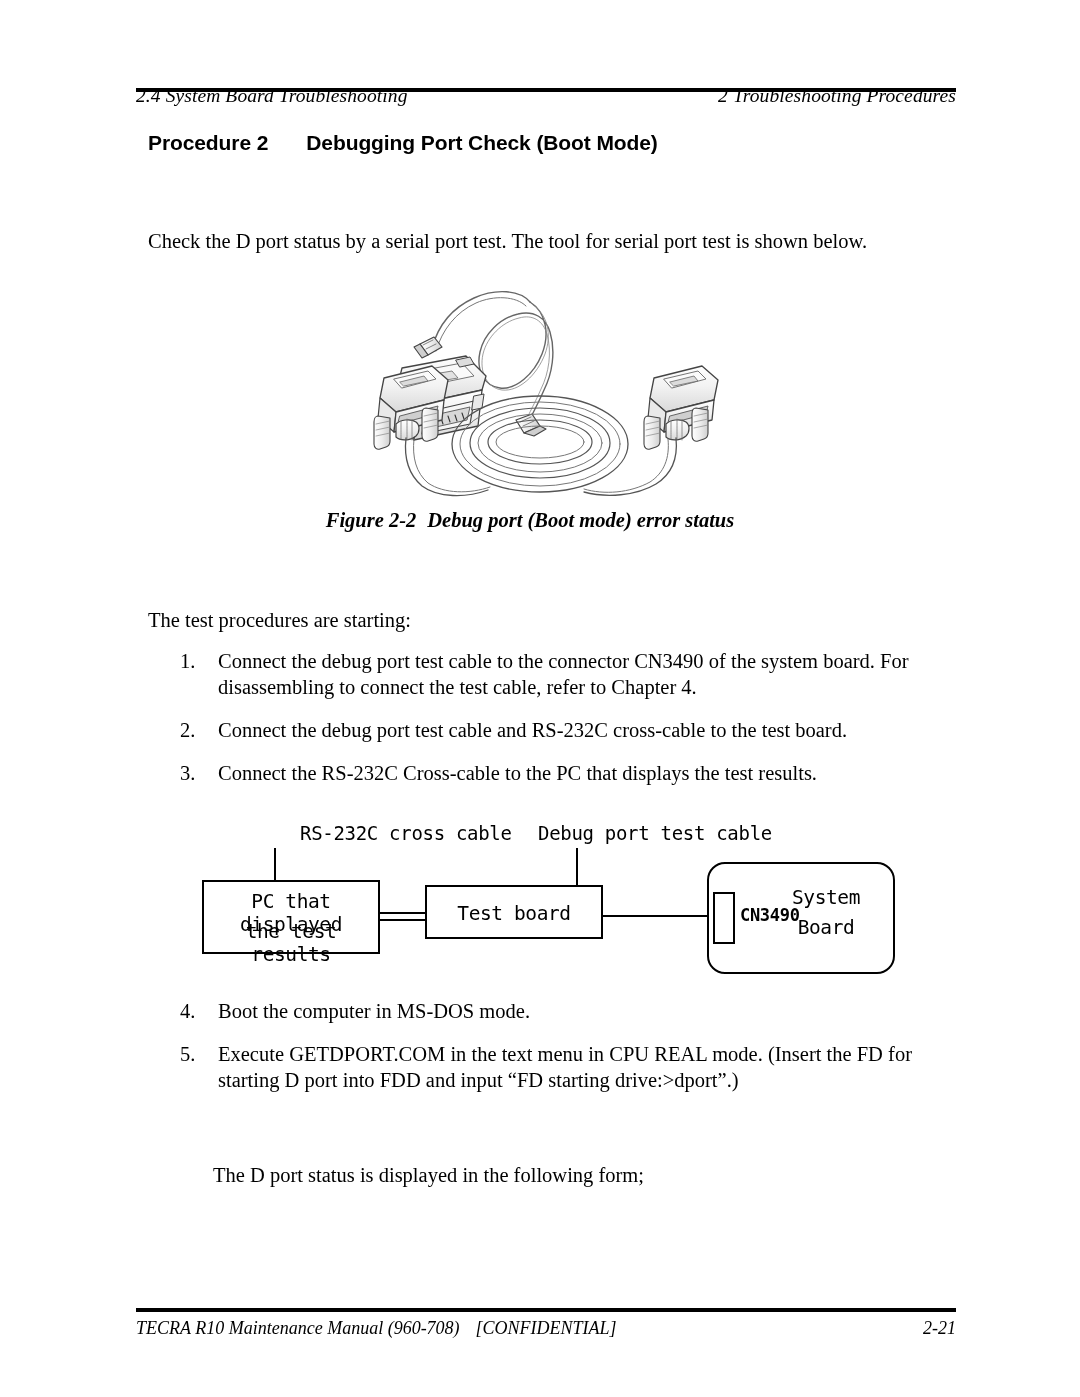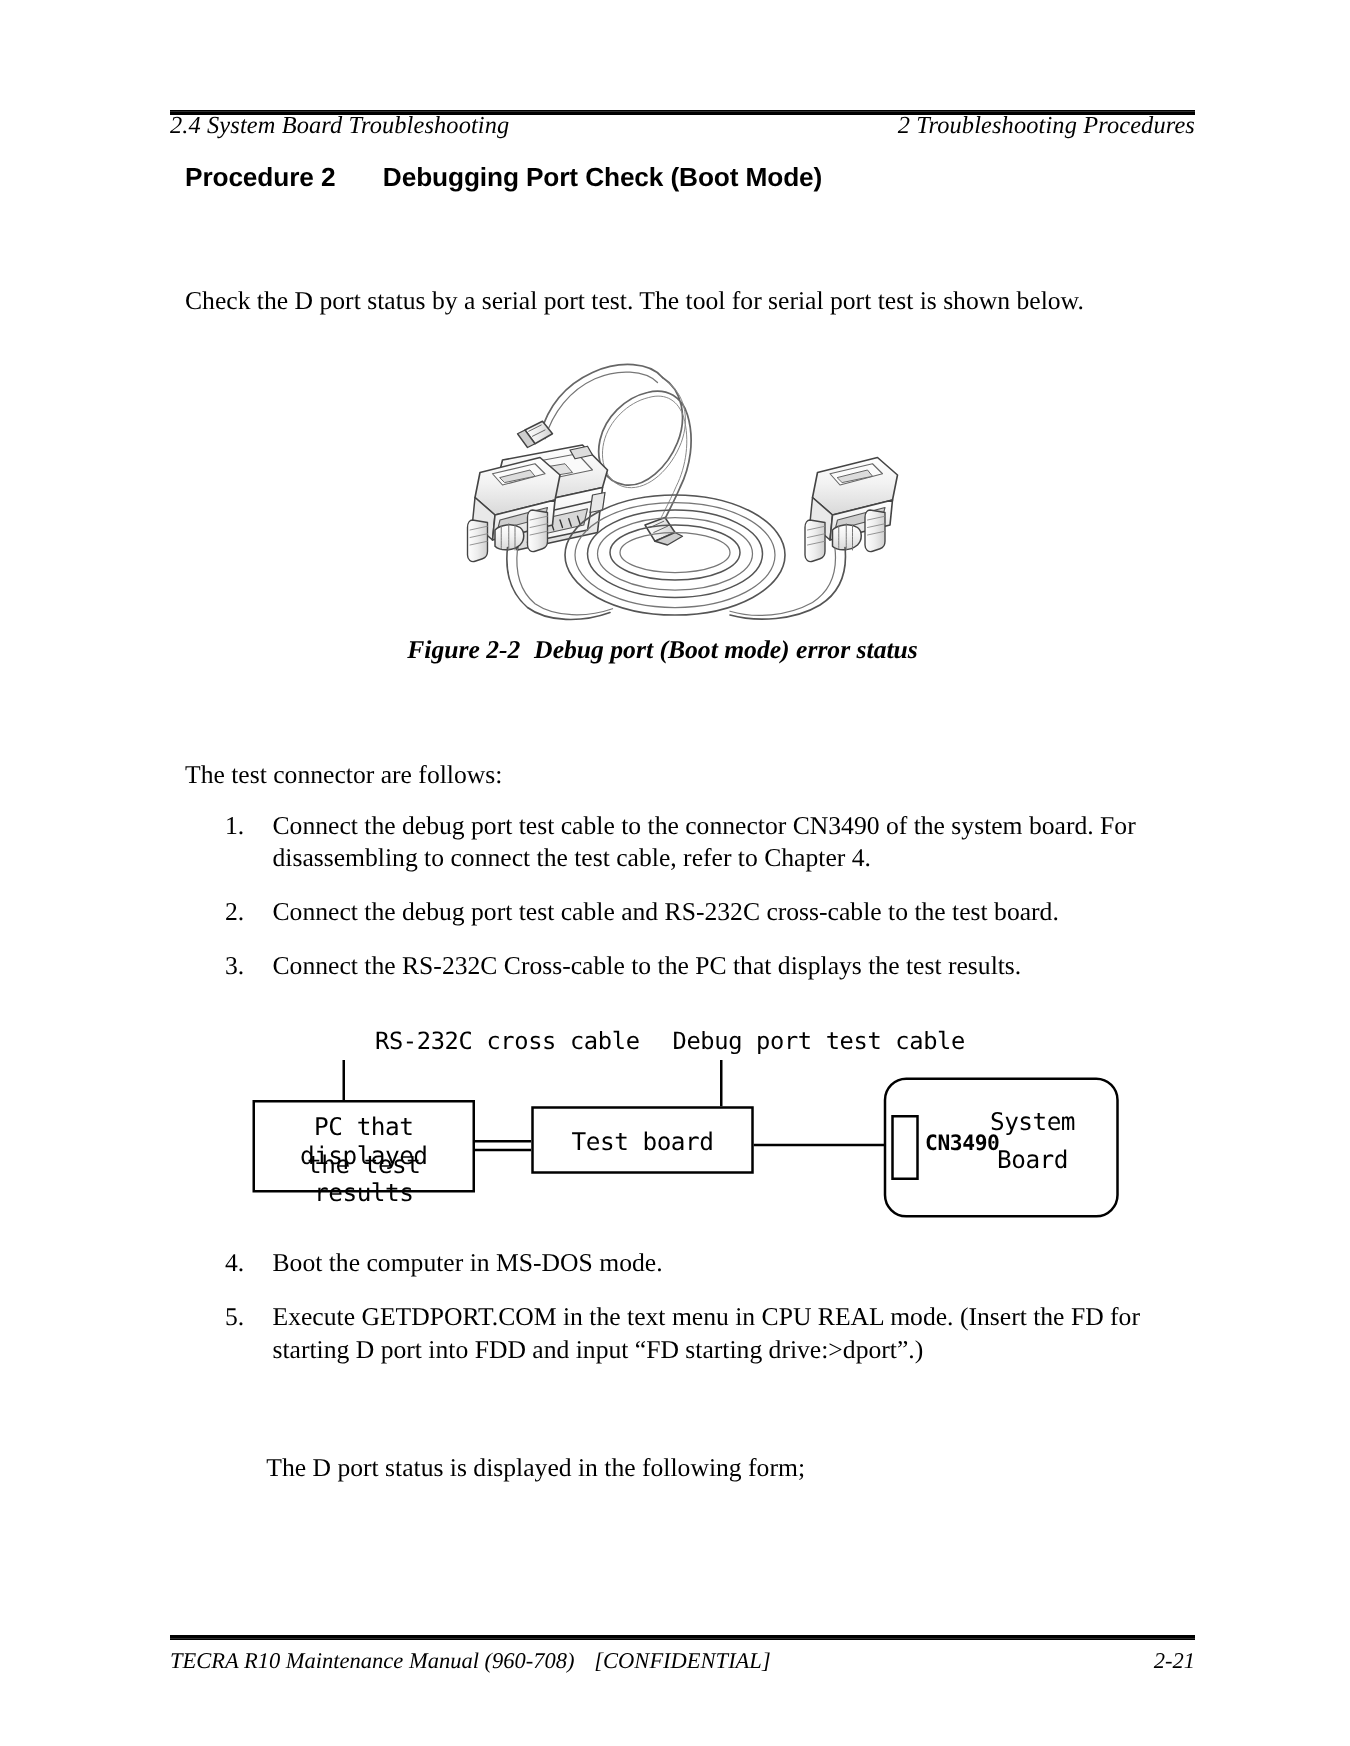--- a/index.html
+++ b/index.html
@@ -27,22 +27,22 @@
     left: 136px;
     top: 58px;
     width: 820px;
     display: flex;
     justify-content: space-between;
     align-items: baseline;
     font-style: italic;
     font-size: 19.5px;
     letter-spacing: 0.1px;
   }
-  .header-left { white-space: nowrap; margin-top: 32px; }
-  .header-right { white-space: nowrap; }
+  .header-left { white-space: nowrap; }
+  .header-right { white-space: nowrap; margin-top: 27px; }
   .header-rule {
     position: absolute;
     left: 136px;
     top: 88px;
     width: 820px;
     height: 0;
     border-top: 1px solid #000;
     border-bottom: 3px solid #000;
     box-sizing: content-box;
   }
@@ -318,21 +318,21 @@
           <ellipse cx="170" cy="195" rx="62" ry="29" stroke="#777" stroke-width="1.0"></ellipse>
           <ellipse cx="170" cy="194" rx="52" ry="22" stroke="#555" stroke-width="1.2"></ellipse>
           <ellipse cx="170" cy="194" rx="44" ry="16" stroke="#777" stroke-width="1.0"></ellipse>
         </g>
       </g>
     </svg>
   </div>
 
   <div class="fig-caption"><span>Figure 2-2</span><span class="gap2"></span><span>Debug port (Boot mode) error status</span></div>
 
-  <div class="para p-follows">The test connector are follows:</div>
+  <div class="para p-follows">The test procedures are starting:</div>
 
   <div class="olist">
     <div class="li">
       <span class="num">1.</span>
       <span class="txt">Connect the debug port test cable to the connector CN3490 of the system board. For disassembling to connect the test cable, refer to Chapter 4.</span>
     </div>
     <div class="li">
       <span class="num">2.</span>
       <span class="txt">Connect the debug port test cable and RS-232C cross-cable to the test board.</span>
     </div>

